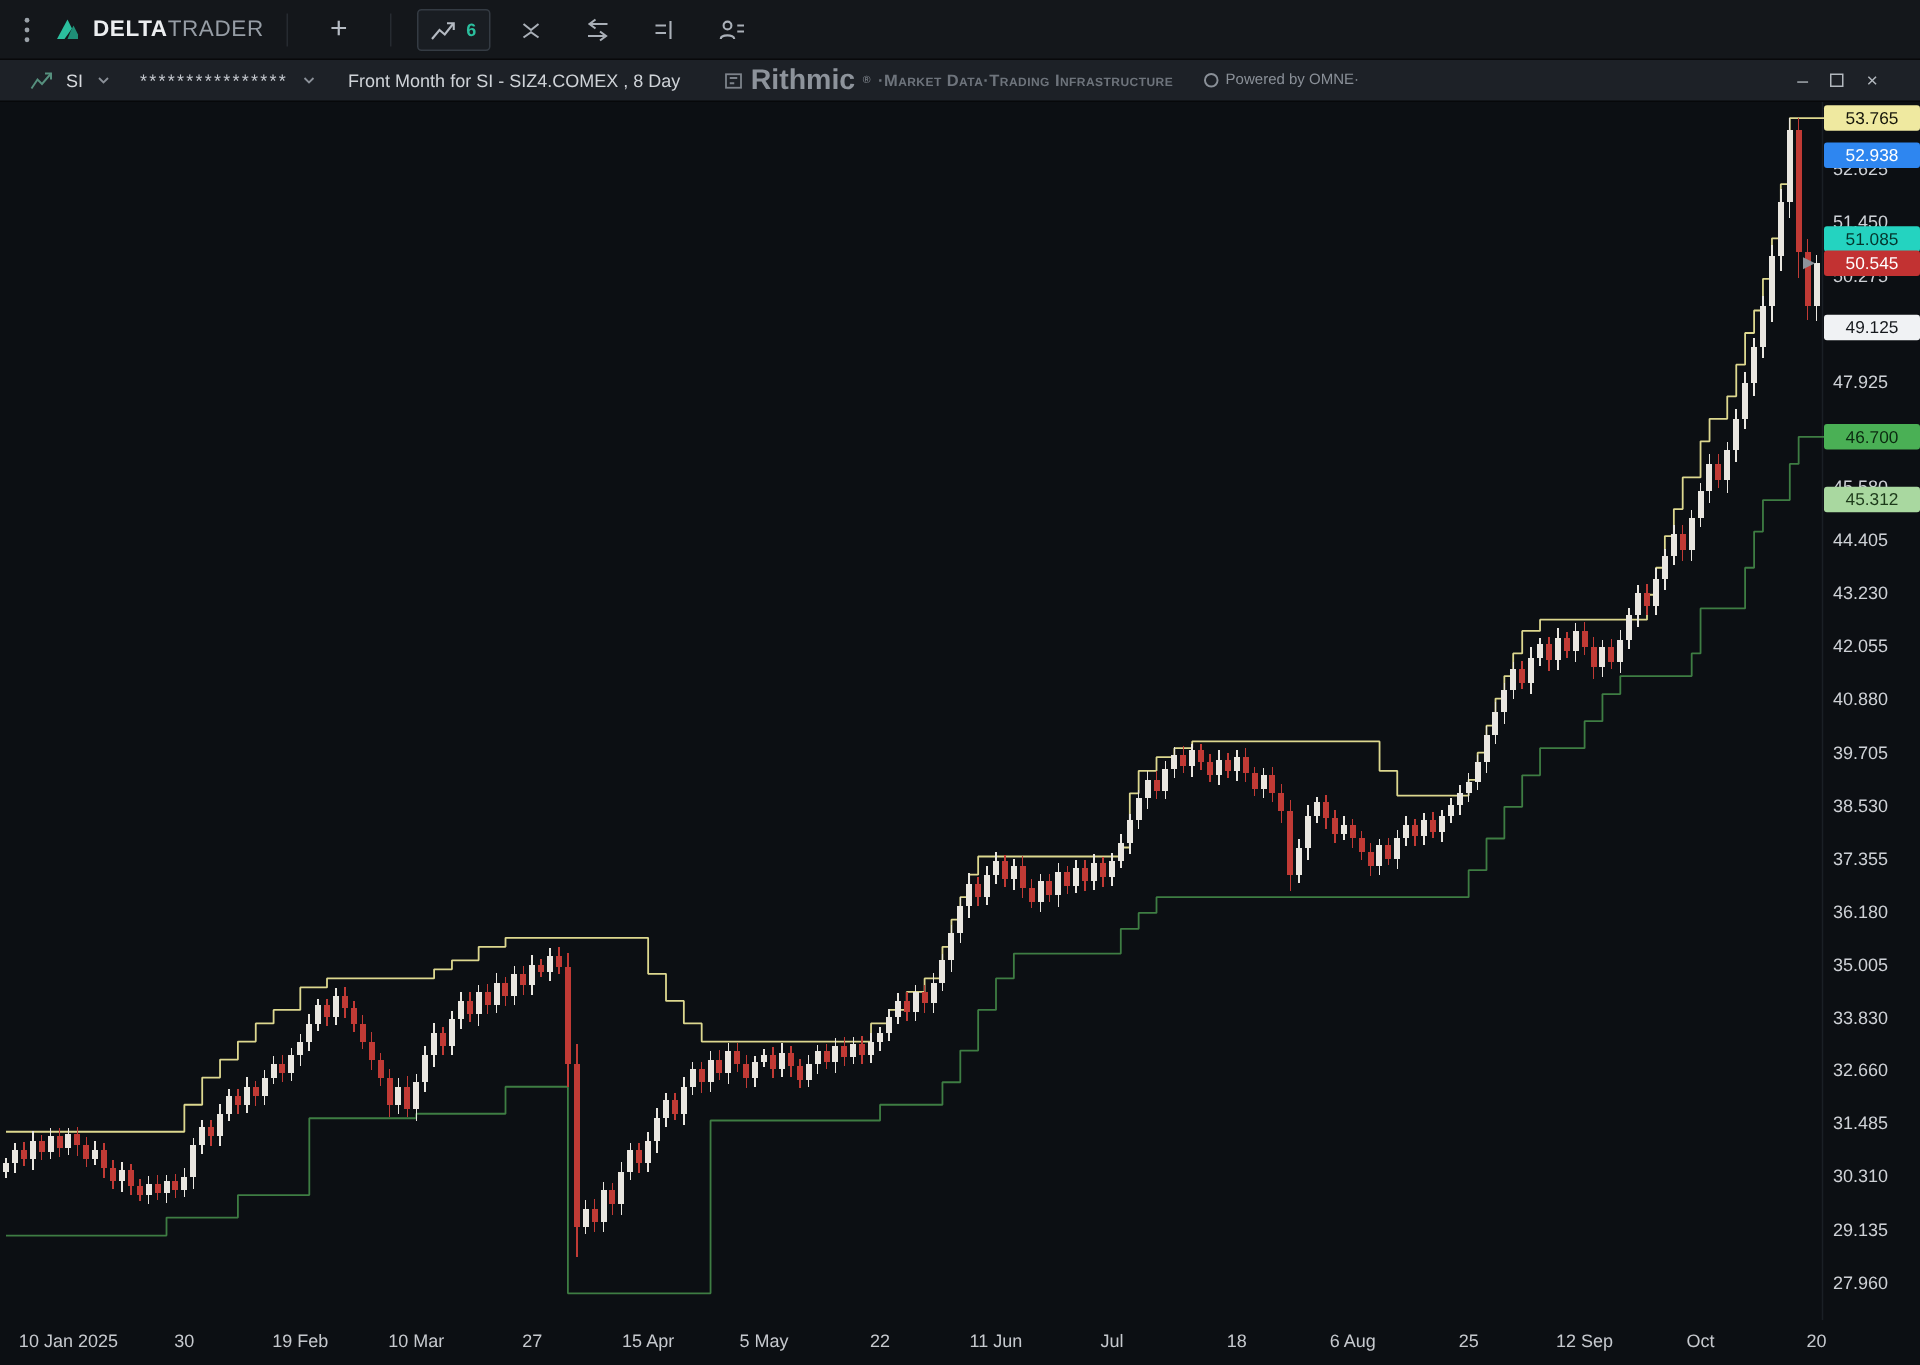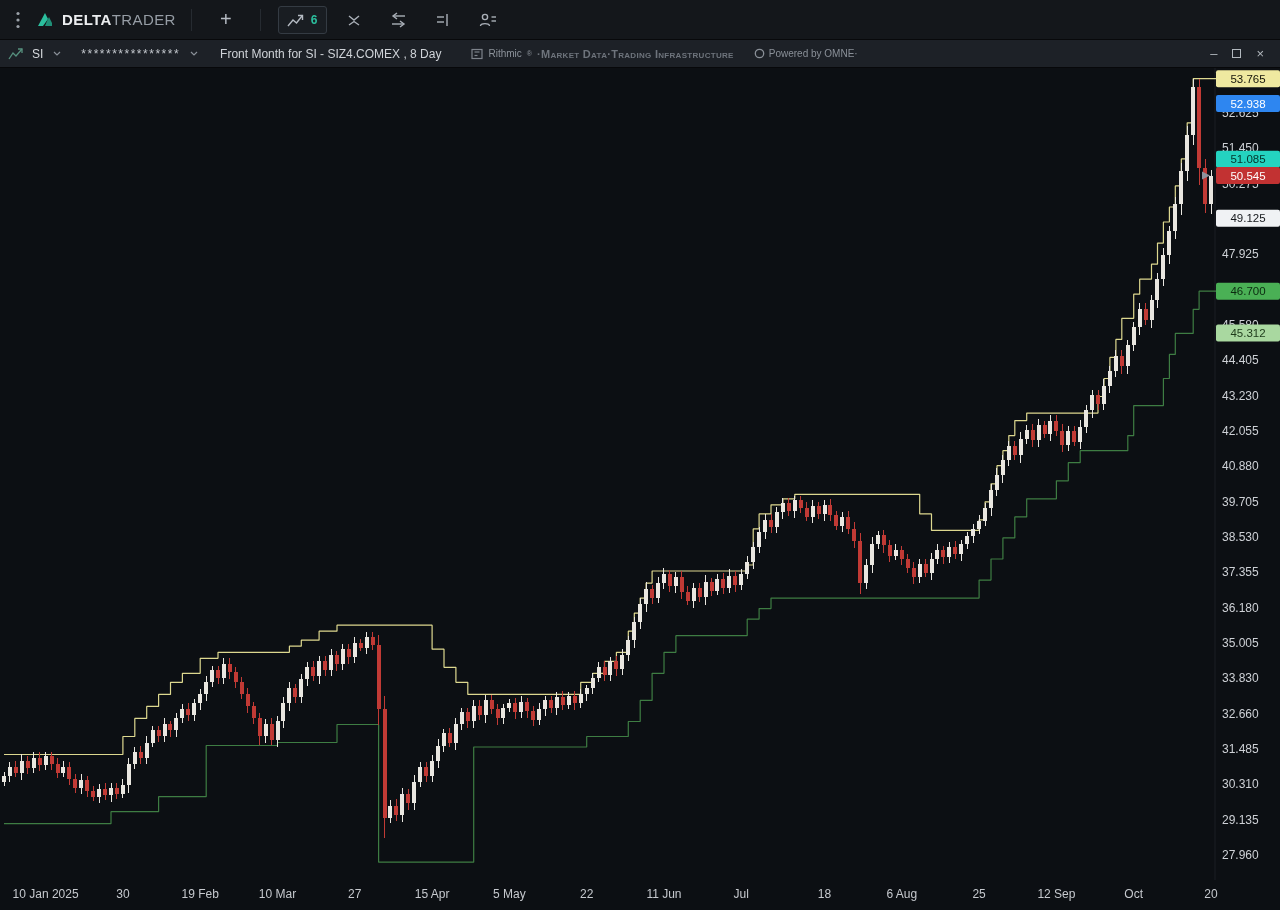--- a/index.html
+++ b/index.html
@@ -9,27 +9,27 @@
   .menu-dots{width:16px;height:24px;display:flex;align-items:center;justify-content:center;cursor:pointer;}
   .logo{display:flex;align-items:center;gap:8px;margin-left:4px;font-size:15px;letter-spacing:.4px;}
   .logo-delta{color:#eceef0;font-weight:bold;}
   .logo-trader{color:#969da5;font-weight:normal;}
   .vsep{width:1px;height:22px;background:#262b31;margin:0 9px;}
   .tb-btn{height:28px;min-width:34px;background:transparent;border:1px solid transparent;border-radius:3px;
     display:flex;align-items:center;justify-content:center;gap:6px;color:#aab0b8;cursor:pointer;padding:0 8px;margin:0 2px;}
   .tb-btn.active{border-color:#343b43;background:#191d22;}
   .tb-btn .count{color:#2bbf9e;font-size:12px;font-weight:bold;}
   .tb-btn.plus{font-size:20px;color:#b6bcc4;font-weight:normal;}
-  .titlebar{height:28px;background:#1d2127;display:flex;align-items:center;padding:0 8px;font-size:12px;
+  .titlebar{height:28px;background:#1d2127;display:flex;align-items:center;padding:0 20px;font-size:12px;
     color:#c3c7cd;gap:6px;box-sizing:border-box;border-bottom:1px solid #07080a;}
   .symbol{color:#d7dade;margin-left:2px;}
   .mask{letter-spacing:1.5px;color:#c3c7cd;margin-left:14px;}
   .desc{color:#cfd3d8;margin-left:16px;}
   .rithmic{display:flex;align-items:center;gap:5px;margin-left:24px;}
-  .rithmic-name{font-weight:normal;font-size:10px;color:#8d939b;}
+  .rithmic-name{font-weight:bold;font-size:19px;color:#8d939b;}
   .rithmic-reg{font-size:7px;color:#8d939b;vertical-align:super;}
   .rithmic-tag{font-variant:small-caps;font-size:11px;color:#6e747c;letter-spacing:.3px;font-weight:bold;}
   .omne{display:flex;align-items:flex-end;gap:4px;margin-left:14px;font-size:10px;color:#8a9098;}
   .win-controls{margin-left:auto;display:flex;align-items:center;gap:15px;margin-right:8px;color:#b2b8be;font-size:13px;}
   .win-btn{cursor:pointer;line-height:1;}
   .win-box{width:9px;height:9px;border:1px solid #b2b8be;box-sizing:border-box;}
   .chart-wrap{width:1280px;height:842px;background:#0c0f13;}
   svg text{font-family:"Liberation Sans",sans-serif;}
   .chev{display:inline-flex;align-items:center;margin-left:4px;}
 </style>

